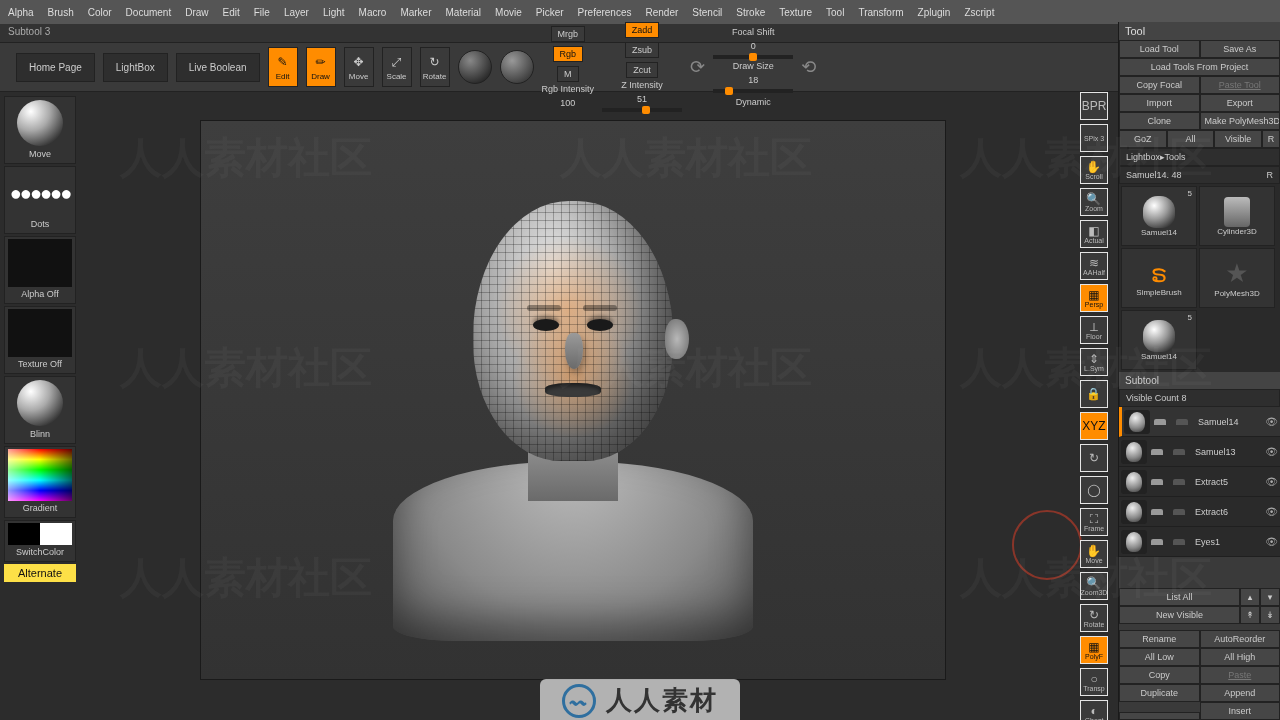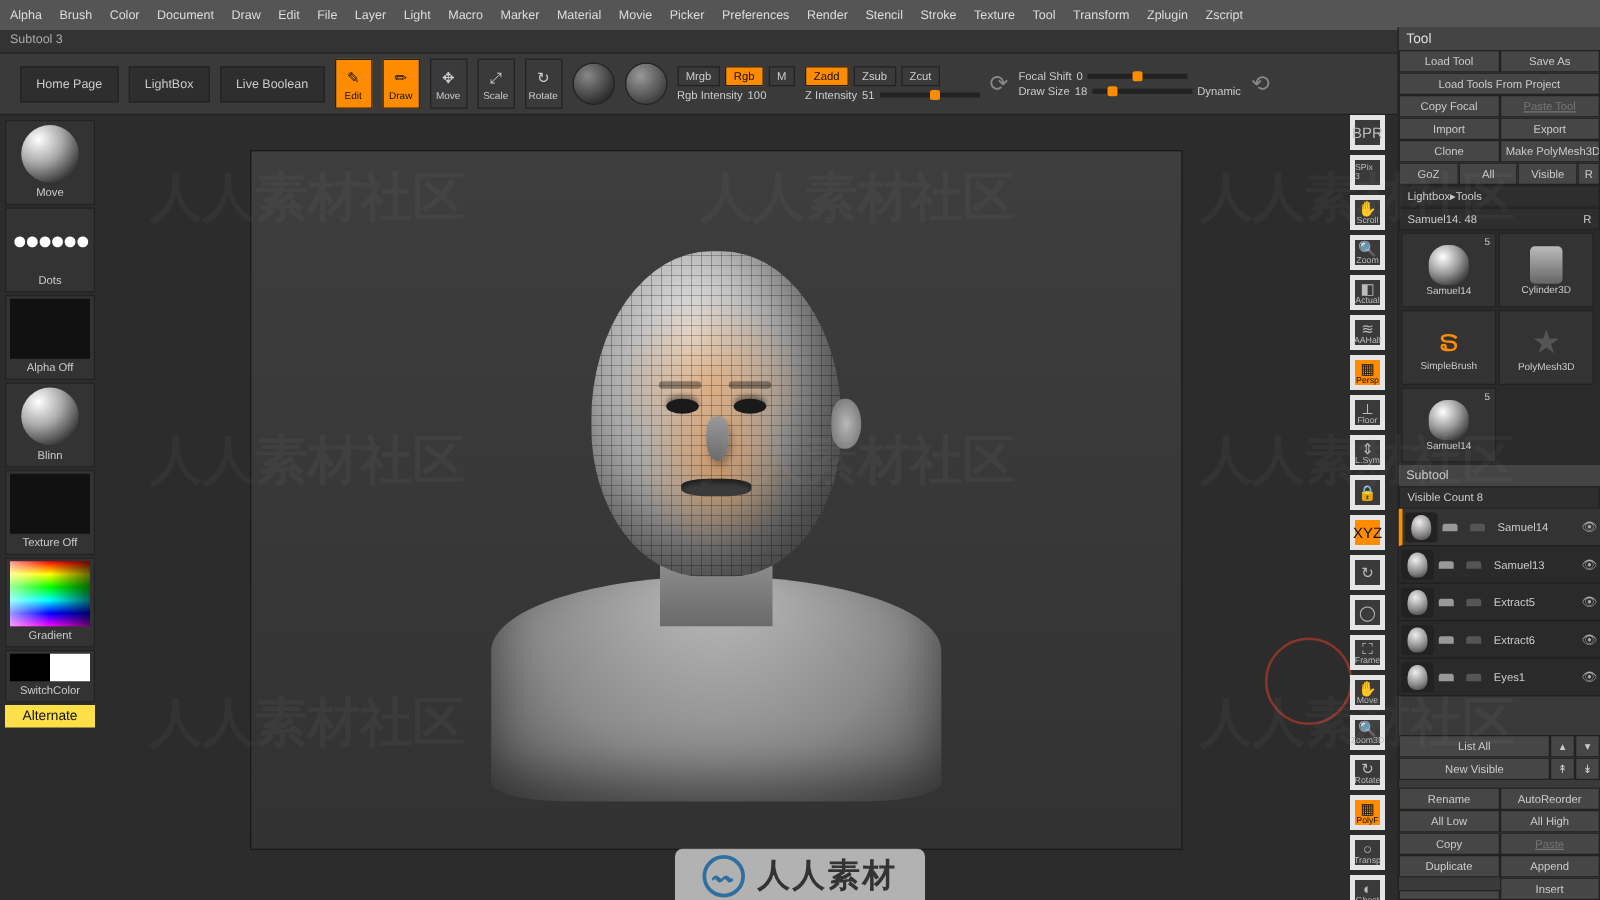--- a/index.html
+++ b/index.html
@@ -12,21 +12,21 @@
 
 
 .toprow { height:50px; background:#3a3a3a; display:flex; align-items:center; padding:4px 16px; gap:8px; border-top:1px solid #222; border-bottom:1px solid #222; }
 .tabbtn { background:#2e2e2e; padding:8px 12px; font-size:10px; color:#ccc; border:1px solid #222; }
 .iconbtn { width:30px; height:40px; background:#3a3a3a; border:1px solid #222; display:flex; flex-direction:column; align-items:center; justify-content:center; font-size:8px; gap:2px; }
 .iconbtn.active { background:#ff8c00; color:#111; }
 .iconbtn .glyph { width:16px; height:16px; display:flex; align-items:center; justify-content:center; font-size:12px; }
 .sphere-sm { width:34px; height:34px; border-radius:50%; background:radial-gradient(circle at 35% 30%, #888, #333 70%, #111); border:1px solid #222; }
 
 .slidergroup { display:flex; flex-direction:column; gap:2px; font-size:9px; }
-.sliderrow { display:flex; align-items:center; gap:4px; }
+.sliderrow { display:flex; align-items:center; gap:4px;flex-direction:column; }
 .chip { padding:2px 6px; background:#3a3a3a; border:1px solid #222; font-size:9px; }
 .chip.active { background:#ff8c00; color:#111; }
 .valtxt { color:#ccc; font-size:9px; }
 .minislider { width:80px; height:4px; background:#222; position:relative; }
 .minislider .thumb { position:absolute; top:-2px; width:8px; height:8px; background:#ff8c00; border-radius:2px; }
 
 .stats { font-size:9px; color:#ccc; display:flex; flex-direction:column; gap:2px; margin-left:auto; }
 
 
 .leftshelf { position:absolute; left:4px; top:96px; width:72px; display:flex; flex-direction:column; gap:2px; }
@@ -62,21 +62,21 @@
 .brow.l { left:54px; } .brow.r { left:110px; }
 .nose { position:absolute; top:132px; left:92px; width:18px; height:36px; background:linear-gradient(#9a9a9a,#6a6a6a); border-radius:40% 40% 50% 50%; box-shadow:2px 4px 6px rgba(0,0,0,.3); }
 .mouth { position:absolute; top:182px; left:72px; width:56px; height:14px; background:#3a3a3a; border-radius:40%; box-shadow:inset 0 3px 4px rgba(0,0,0,.5); }
 .ear { position:absolute; top:118px; right:-16px; width:24px; height:40px; background:radial-gradient(#b8b8b8,#6a6a6a); border-radius:50% 60% 60% 50%; }
 
 
 .wm { position:absolute; font-size:42px; color:rgba(200,200,200,.05); font-weight:bold; pointer-events:none; white-space:nowrap; z-index:50; }
 
 
 .rightcol { position:absolute; right:170px; top:92px; width:30px; display:flex; flex-direction:column; gap:4px; }
-.rbtn { width:28px; height:28px; background:#3a3a3a; border:4px solid #e5e5e5; display:flex; flex-direction:column; align-items:center; justify-content:center; font-size:7px; color:#bbb; }
+.rbtn { width:28px; height:28px; background:#3a3a3a; border:1px solid #e5e5e5; display:flex; flex-direction:column; align-items:center; justify-content:center; font-size:7px; color:#bbb; }
 .rbtn.active { background:#ff8c00; color:#111; }
 .rbtn .g { font-size:12px; line-height:1; }
 
 
 .rightpanel { position:absolute; right:0; top:22px; width:162px; height:698px; background:#3a3a3a; border-left:1px solid #1a1a1a; display:flex; flex-direction:column; font-size:9px; }
 .rp-title { background:#444; padding:3px 6px; font-size:11px; color:#ddd; }
 .btnrow { display:flex;align-items:flex-end; }
 .pbtn { flex:1; background:#464646; border:1px solid #222; padding:3px 4px; font-size:9px; color:#ccc; text-align:center; white-space:nowrap; overflow:hidden; }
 .pbtn.dim { color:#777;text-decoration:underline; }
 .breadcrumb { padding:3px 6px; background:#2e2e2e; border:1px solid #222; font-size:9px; }
@@ -229,28 +229,28 @@
       <div class="thumb">
         <div class="dotsline">●●●●●●</div>
       </div>
       <div class="label">Dots</div>
     </div>
   <div class="shelfcell">
       <div class="thumb blacksq"></div>
       <div class="label">Alpha Off</div>
     </div>
   <div class="shelfcell">
+      <div class="thumb blacksq"></div>
+      <div class="label">Texture Off</div>
+    </div>
+  <div class="shelfcell">
       <div class="thumb">
         <div class="bigsphere"></div>
       </div>
       <div class="label">Blinn</div>
-    </div>
-  <div class="shelfcell">
-      <div class="thumb blacksq"></div>
-      <div class="label">Texture Off</div>
     </div>
   <div class="shelfcell">
       <div class="colorpicker"></div>
       <div class="label">Gradient</div>
     </div>
   <div class="shelfcell">
       <div class="swatches">
         <div style="background:#000"></div>
         <div style="background:#fff"></div>
       </div>

